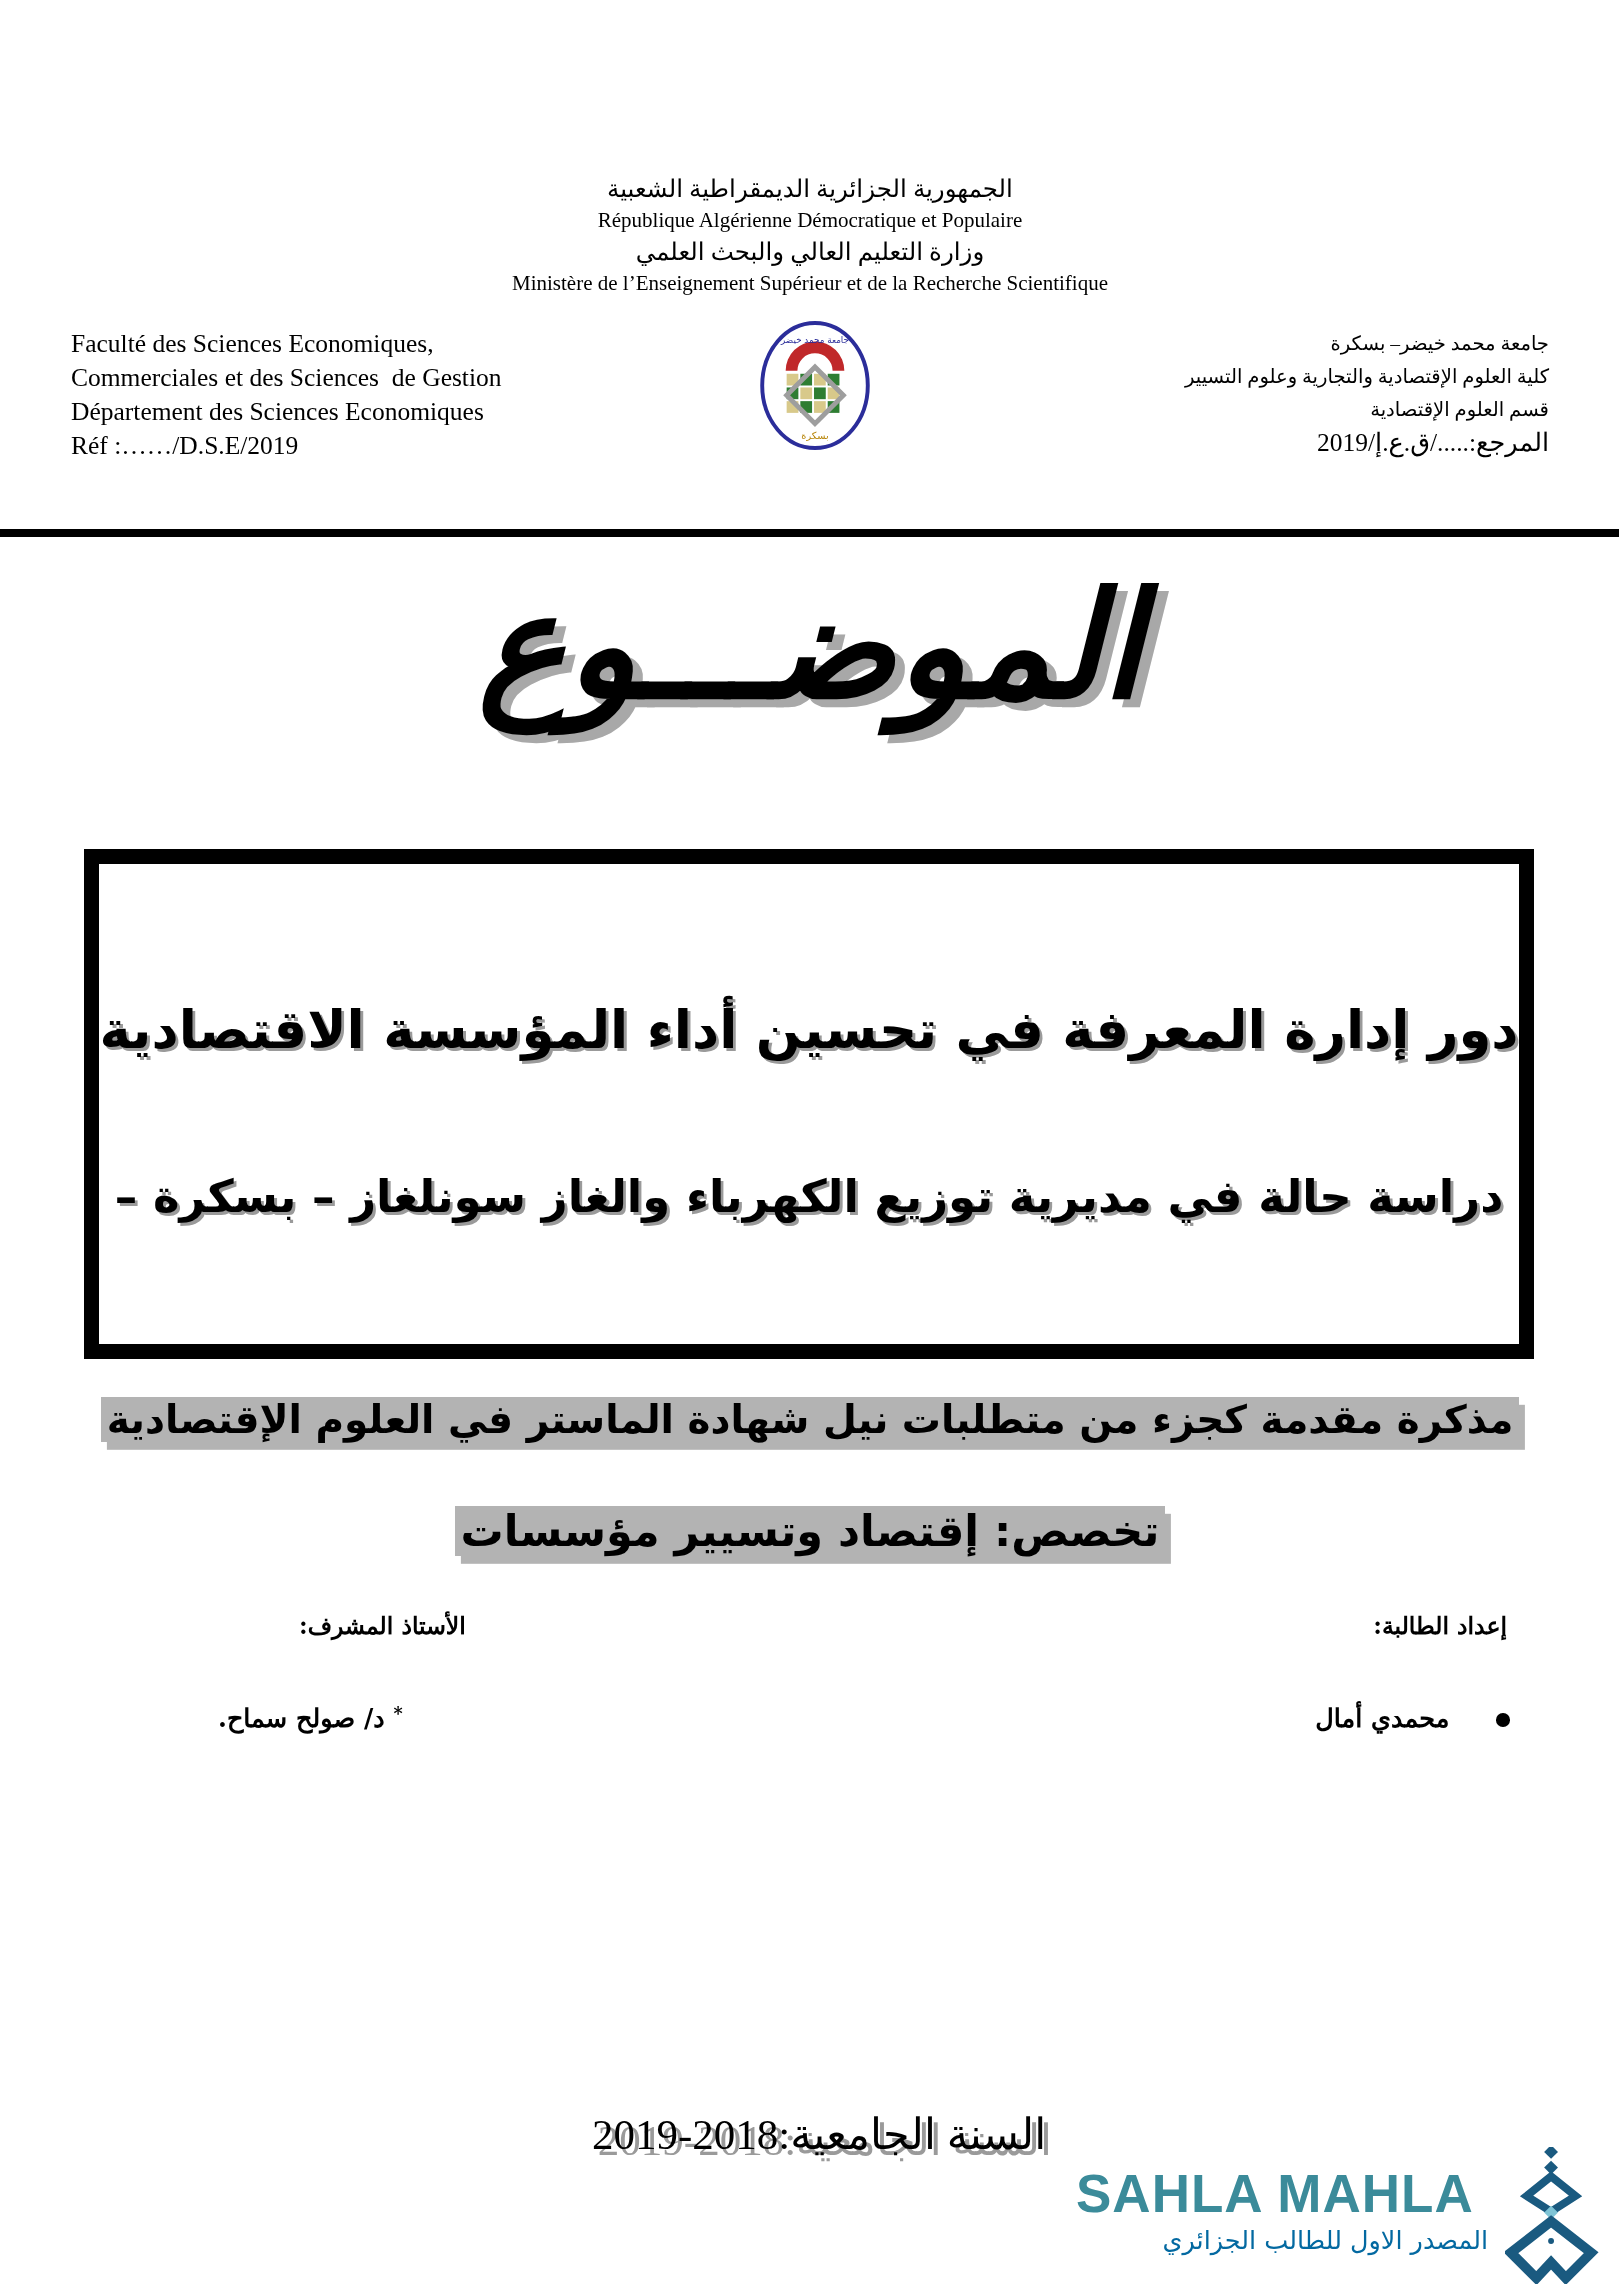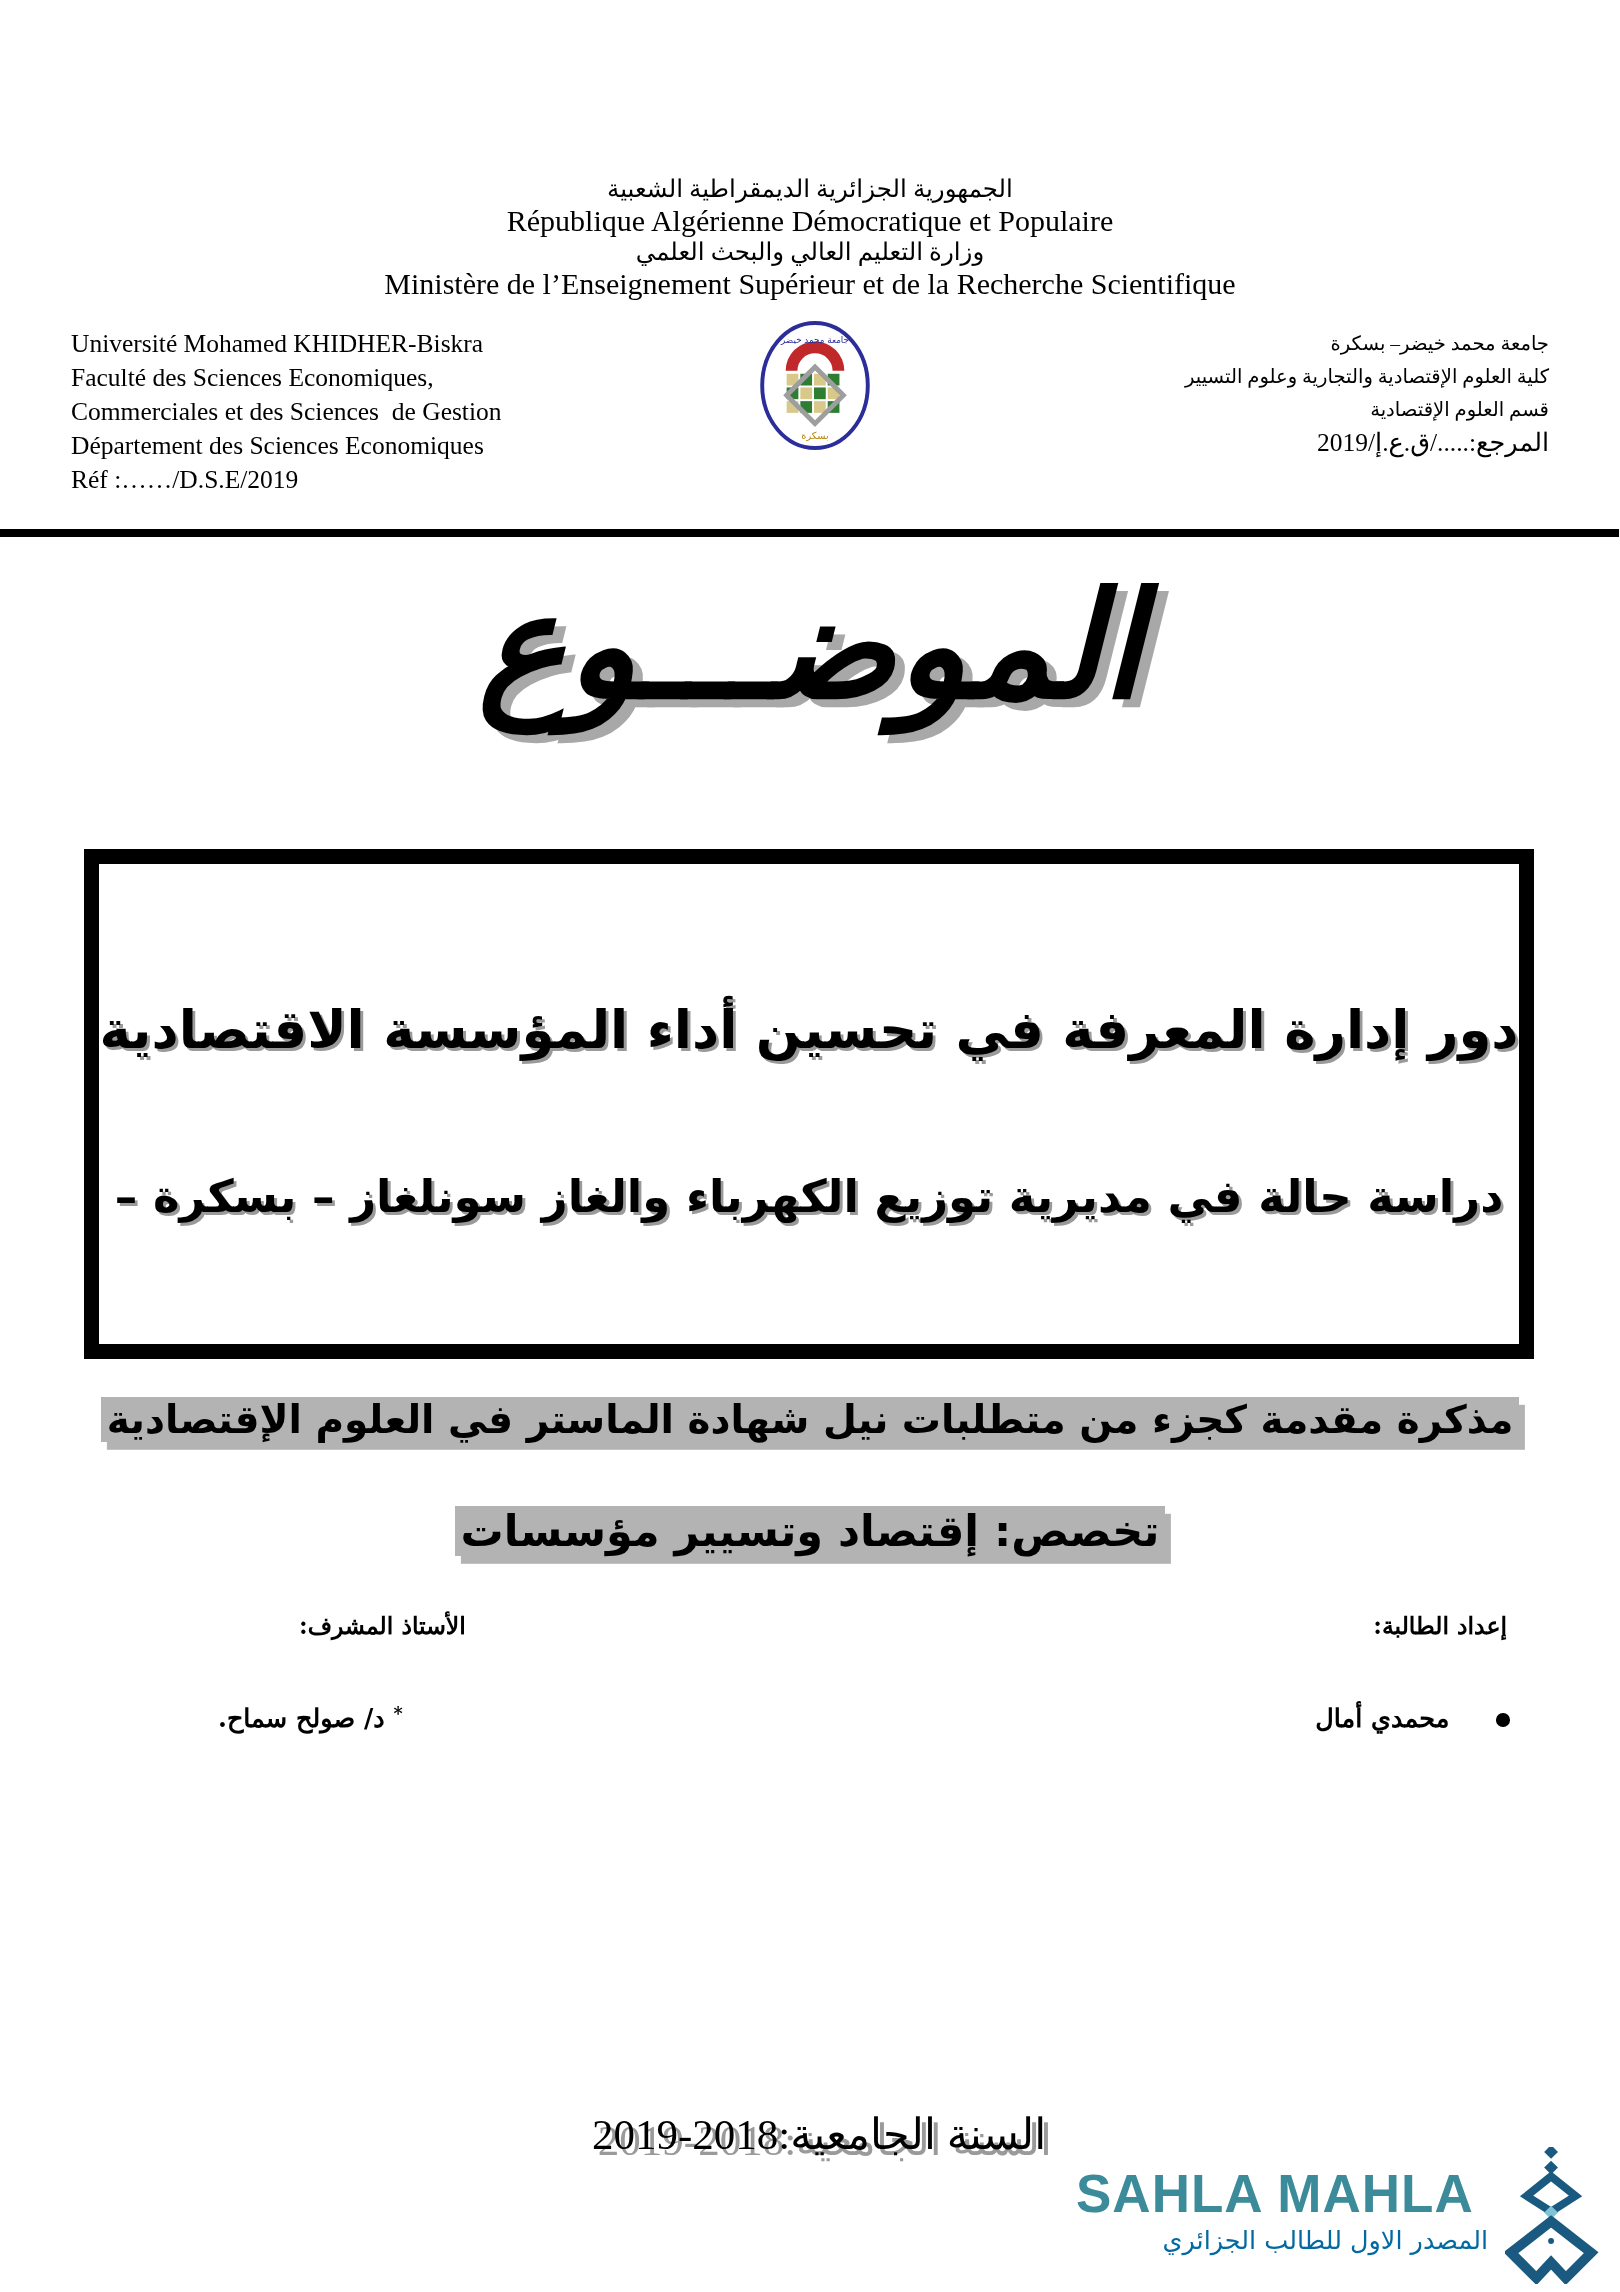--- a/index.html
+++ b/index.html
@@ -3,21 +3,21 @@
 <meta charset="utf-8">
 <style>
   html, body { margin:0; padding:0; background:#ffffff; }
   body { width:1620px; height:2293px; position:relative; overflow:hidden; color:#000;
          font-family:"Liberation Serif", "DejaVu Serif", serif; }
   .abs { position:absolute; }
 
   
   .top-head { left:0; width:1620px; text-align:center; }
   .top-ar { font-size:24.5px; line-height:29px; }
-  .top-fr { font-size:30px; line-height:29px; }
+  .top-fr { font-size:21px; line-height:29px; }
 
   
   .left-block { left:71px; top:327px; width:549px; font-size:25.5px; line-height:34px; }
   .left-block div { white-space:nowrap; }
 
   
   .right-block { right:71px; top:327px; width:451px; direction:rtl; text-align:right;
                  font-size:19.6px; line-height:33px; }
   .right-block .ref { font-size:25.5px; }
 
@@ -69,21 +69,20 @@
 </style>
 </head>
 <body>
 
 <div class="abs top-head top-ar" style="top:174px;">الجمهورية الجزائرية الديمقراطية الشعبية</div>
 <div class="abs top-head top-fr" style="top:206px;">République Algérienne Démocratique et Populaire</div>
 <div class="abs top-head top-ar" style="top:237px;">وزارة التعليم العالي والبحث العلمي</div>
 <div class="abs top-head top-fr" style="top:269px;">Ministère de l’Enseignement Supérieur et de la Recherche Scientifique</div>
 
 <div class="abs left-block">
-  <div>Université Mohamed KHIDHER-Biskra</div>
   <div>Faculté des Sciences Economiques,</div>
   <div style="white-space:pre;">Commerciales et des Sciences  de Gestion</div>
   <div>Département des Sciences Economiques</div>
   <div>Réf :……/D.S.E/2019</div>
 </div>
 
 <div class="abs uni-logo">
   <svg width="112" height="131" viewBox="0 0 114 134">
     <ellipse cx="57" cy="67" rx="54" ry="64" fill="#fff" stroke="#2b2d9a" stroke-width="4"></ellipse>
     <path d="M27 52 A30 30 0 0 1 87 52 L75 52 A18 18 0 0 0 39 52 Z" fill="#c0282a"></path>

